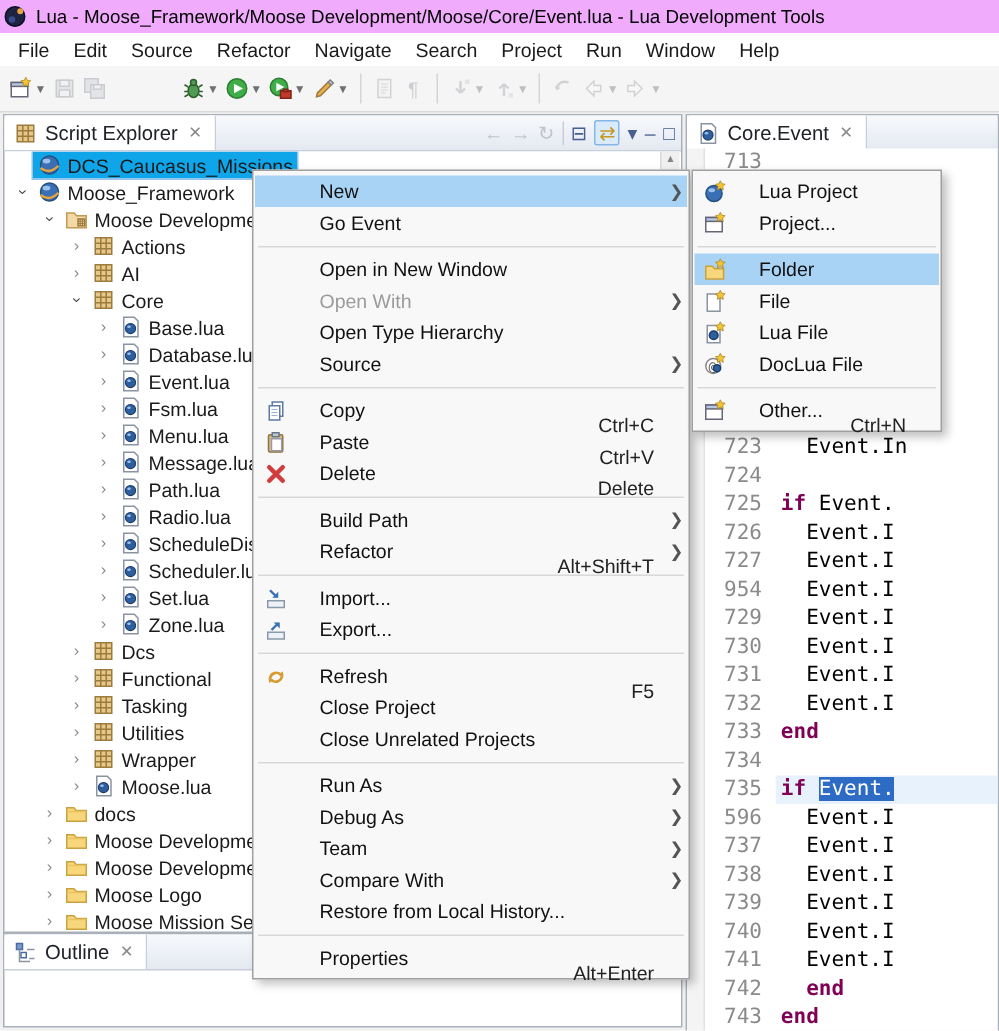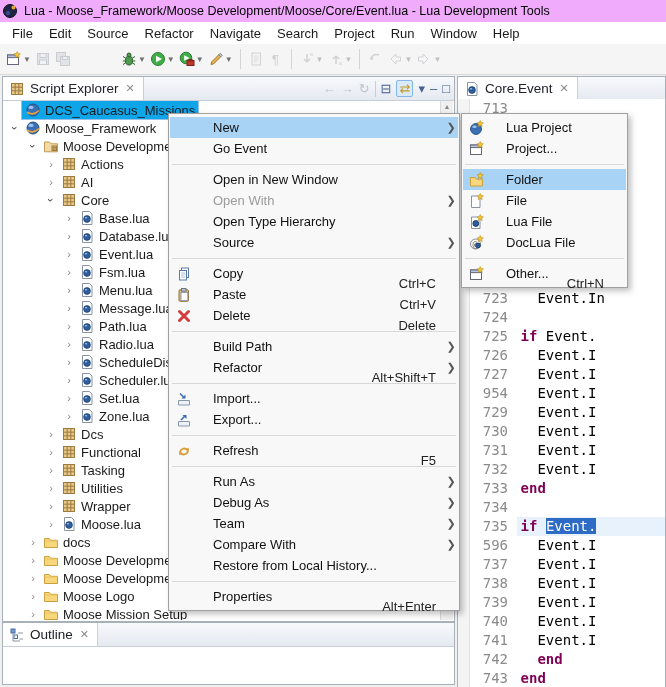--- a/index.html
+++ b/index.html
@@ -723,20 +723,32 @@
               <path d="M4 9.5 a4.3 4.3 0 0 1 7.6 -2.4" stroke="#d79b2f" stroke-width="1.8" fill="none"></path>
               <path d="M12.5 4.5 l.5 3.4 -3.3 -.8z" fill="#d79b2f"></path>
               <path d="M12 7.5 a4.3 4.3 0 0 1 -7.6 2.4" stroke="#d79b2f" stroke-width="1.8" fill="none"></path>
               <path d="M3.5 12.5 l-.5 -3.4 3.3 .8z" fill="#d79b2f"></path>
             </svg></span>
         </span>
         <span class="mlabel">Refresh</span>
         <span class="maccel">F5</span>
         <span class="marrow"></span>
       </div>
+      <div class="mi">
+        <span class="mico"></span>
+        <span class="mlabel">Close Project</span>
+        <span class="maccel"></span>
+        <span class="marrow"></span>
+      </div>
+      <div class="mi">
+        <span class="mico"></span>
+        <span class="mlabel">Close Unrelated Projects</span>
+        <span class="maccel"></span>
+        <span class="marrow"></span>
+      </div>
       <div class="msep"></div>
       <div class="mi">
         <span class="mico"></span>
         <span class="mlabel">Run As</span>
         <span class="maccel"></span>
         <span class="marrow">❯</span>
       </div>
       <div class="mi">
         <span class="mico"></span>
         <span class="mlabel">Debug As</span>

